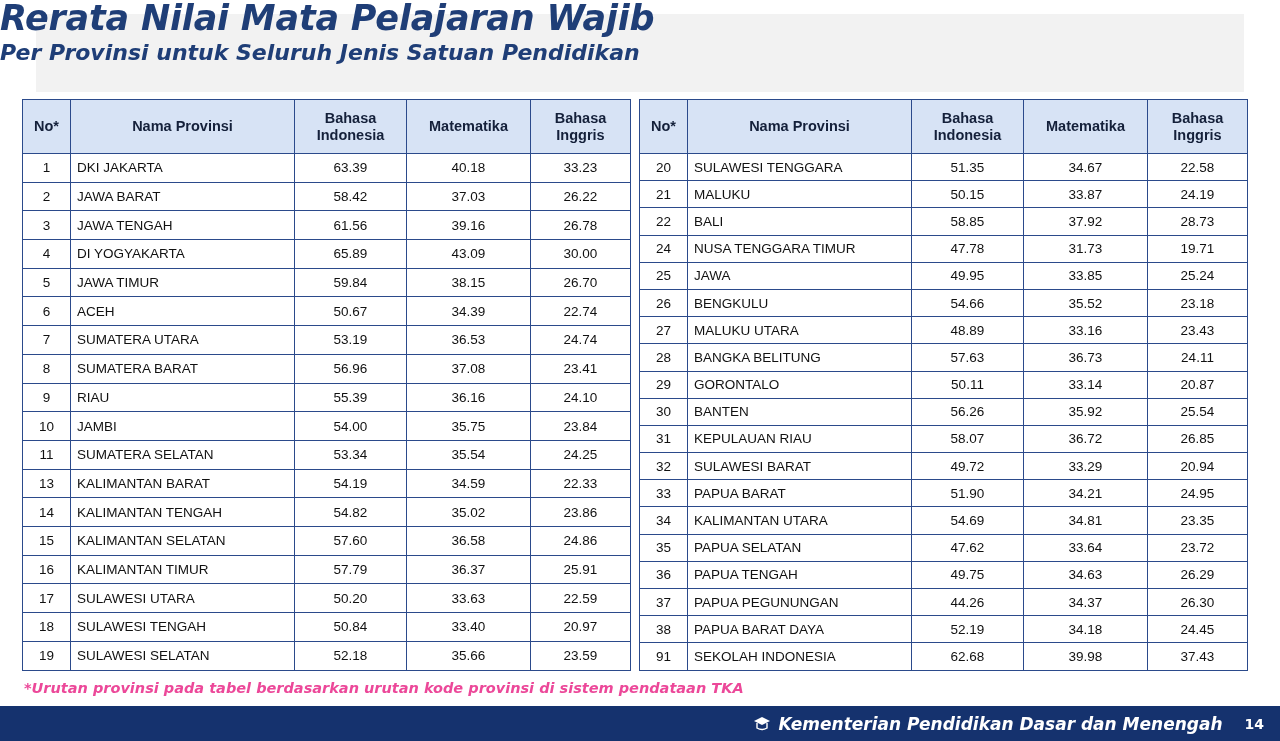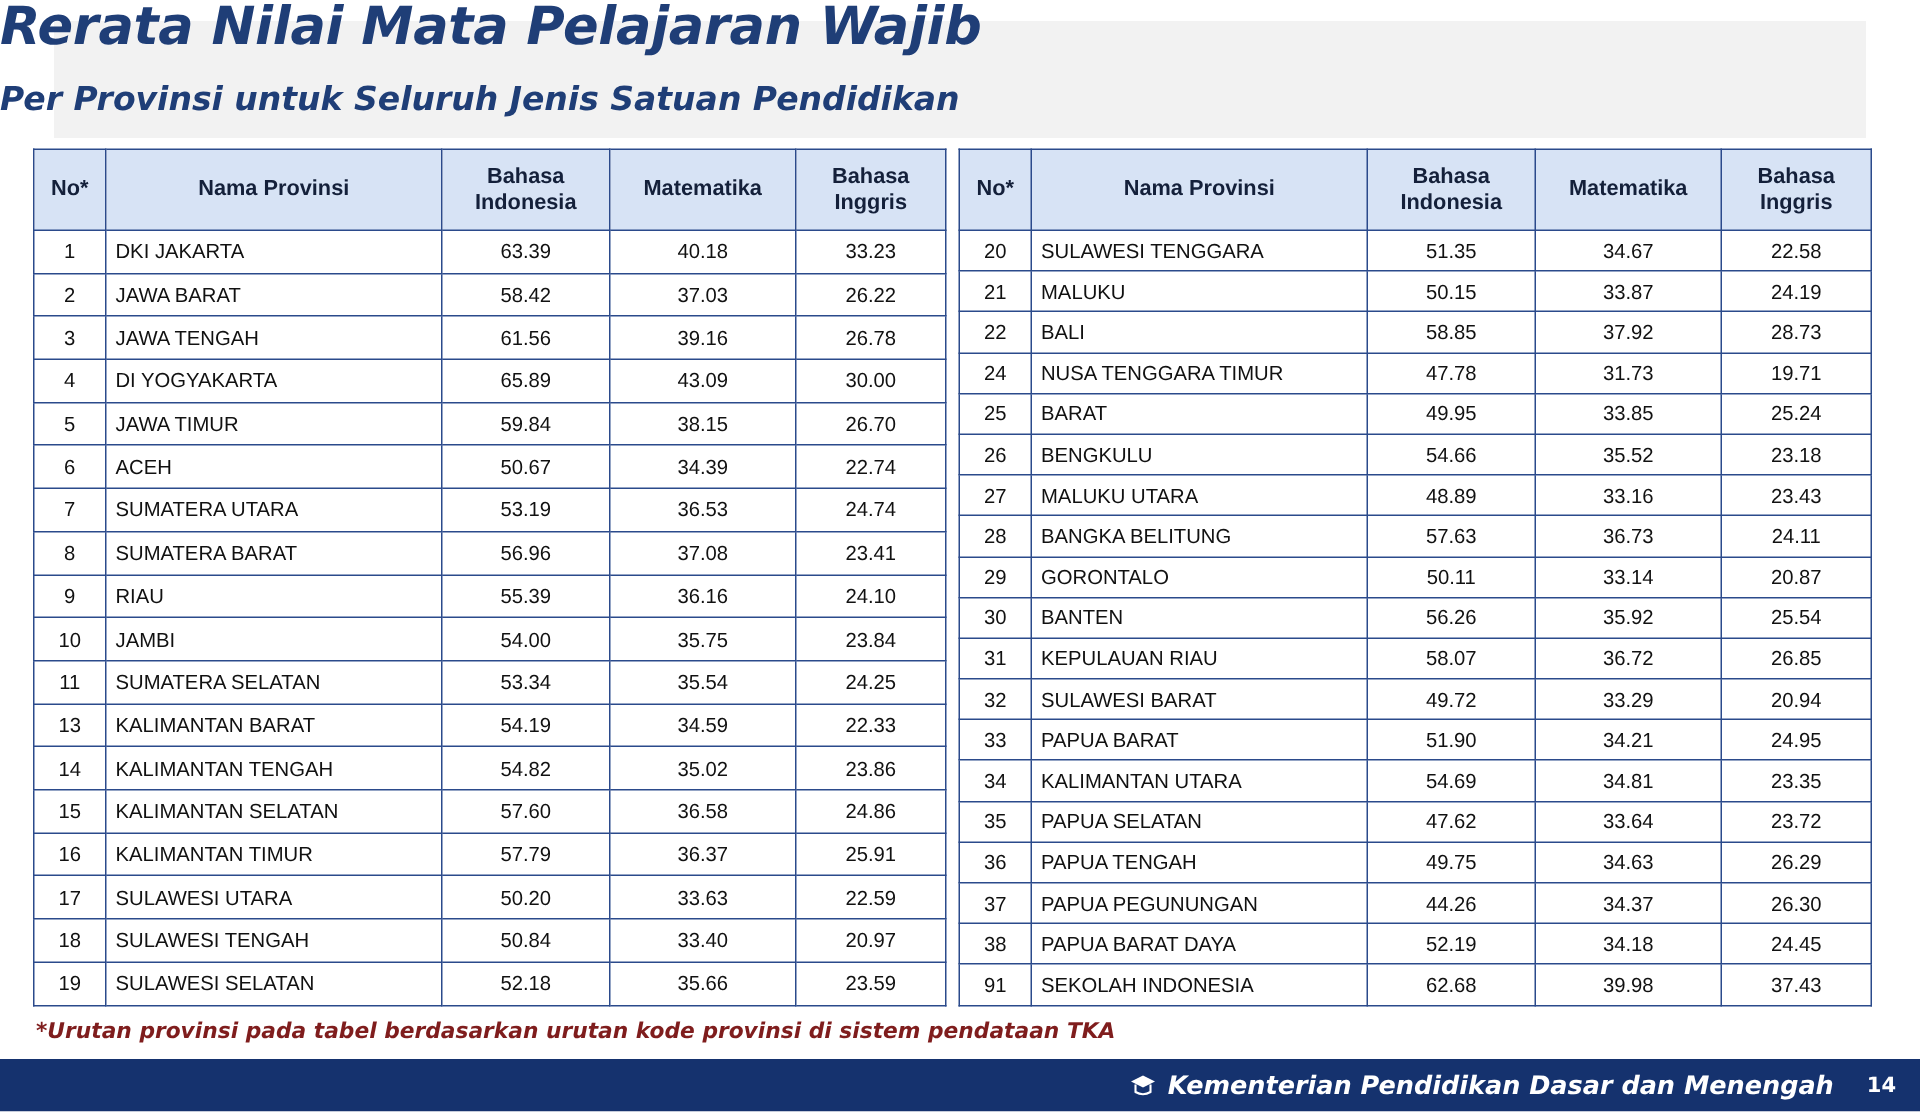--- a/index.html
+++ b/index.html
@@ -31,21 +31,21 @@
   .title {
     font-size: 35px;
     font-weight: bold;
     color: #1f3e77;
     letter-spacing: -0.2px;
     line-height: 1.05;
     font-style: italic;
     font-family: "DejaVu Sans", sans-serif;
   }
   .subtitle {
-    margin-top: 17px;
+    margin-top: 3px;
     font-size: 22px;
     font-weight: bold;
     color: #1f3e77;
     font-style: italic;
     font-family: "DejaVu Sans", sans-serif;
   }
   
   .tables {
     position: absolute;
     left: 22px; top: 99px;
@@ -86,21 +86,21 @@
   td.col-no   { text-align: center; }
   td.col-name { text-align: left; padding-left: 8px; }
   td.col-bi, td.col-mtk, td.col-bing { text-align: center; }
   
   .footnote {
     position: absolute;
     left: 24px; top: 680px;
     font-size: 14.5px;
     font-weight: bold;
     font-style: italic;
-    color: #7f1d1d;
+    color: #ec4899;
     font-family: "DejaVu Sans", sans-serif;
   }
   
   .footer {
     position: absolute;
     left: 0; bottom: 0;
     width: 1280px; height: 35px;
     background: #15326e;
     display: flex;
     align-items: center;
@@ -327,21 +327,21 @@
           </tr>
           <tr>
             <td class="col-no">24</td>
             <td class="col-name">NUSA TENGGARA TIMUR</td>
             <td class="col-bi">47.78</td>
             <td class="col-mtk">31.73</td>
             <td class="col-bing">19.71</td>
           </tr>
           <tr>
             <td class="col-no">25</td>
-            <td class="col-name">BARAT</td>
+            <td class="col-name">JAWA</td>
             <td class="col-bi">49.95</td>
             <td class="col-mtk">33.85</td>
             <td class="col-bing">25.24</td>
           </tr>
           <tr>
             <td class="col-no">26</td>
             <td class="col-name">BENGKULU</td>
             <td class="col-bi">54.66</td>
             <td class="col-mtk">35.52</td>
             <td class="col-bing">23.18</td>

